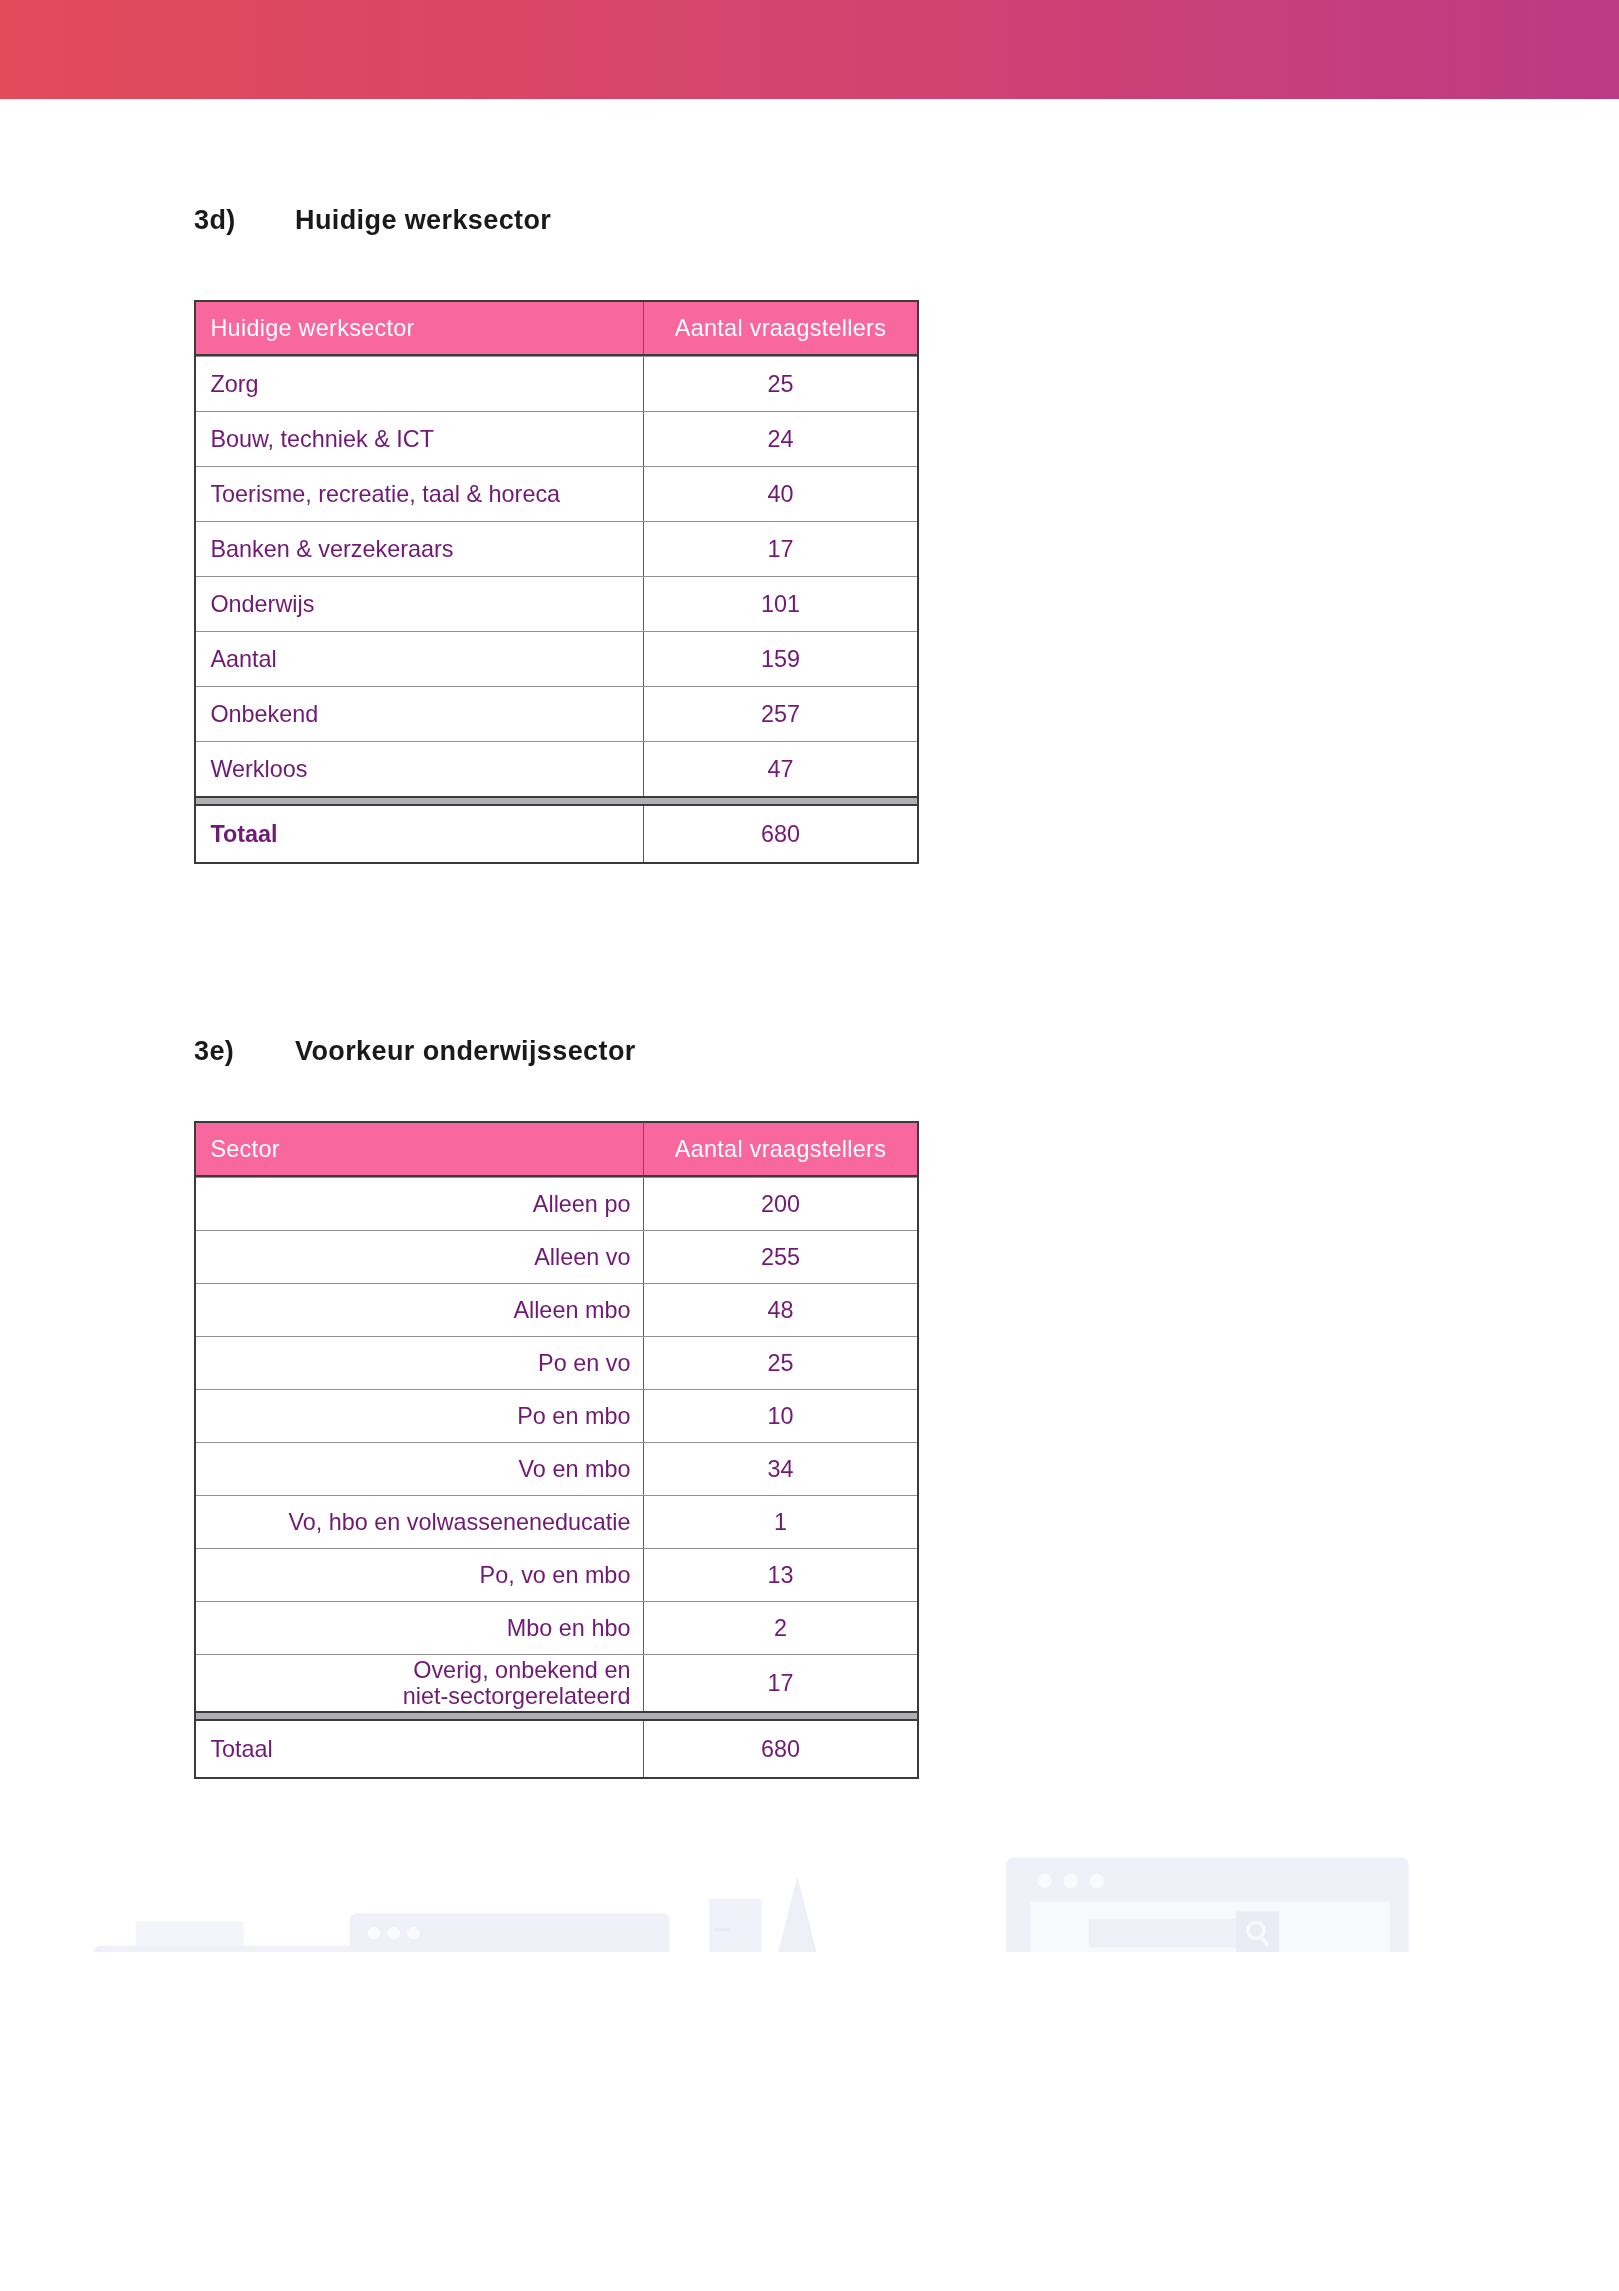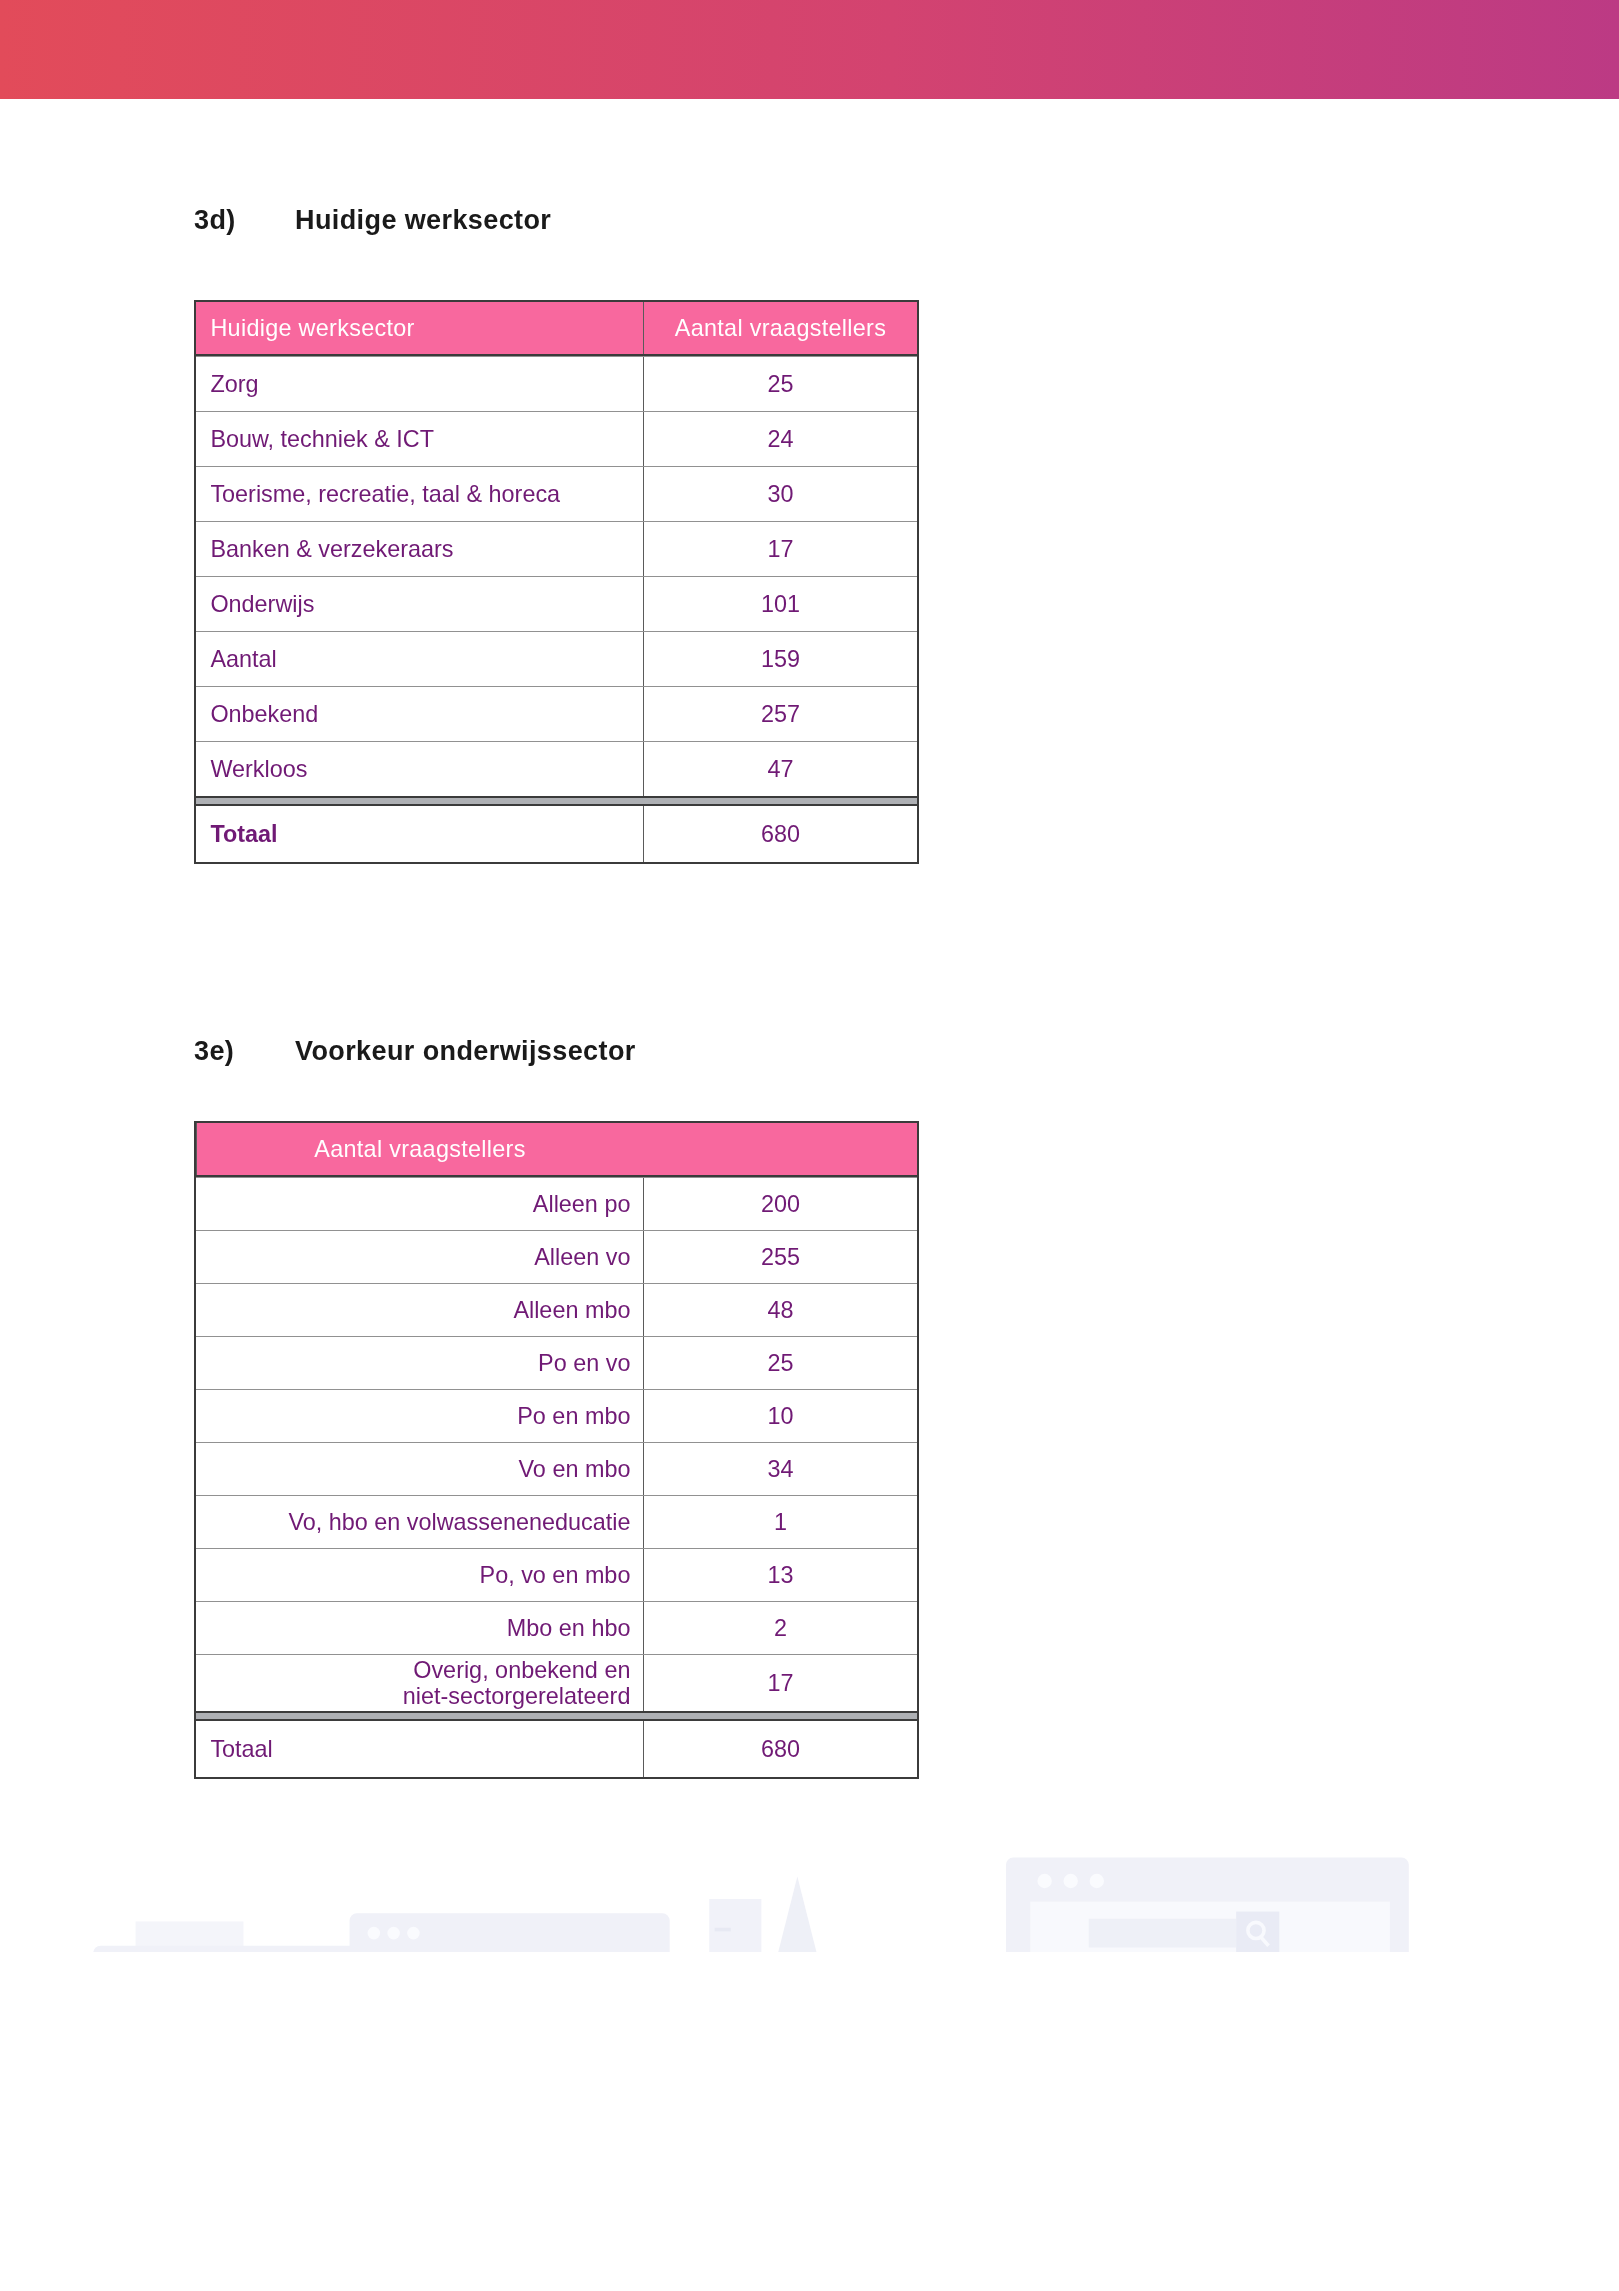--- a/index.html
+++ b/index.html
@@ -59,21 +59,21 @@
     <div class="tr row">
       <div class="td lbl">Zorg</div>
       <div class="td num">25</div>
     </div>
     <div class="tr row">
       <div class="td lbl">Bouw, techniek &amp; ICT</div>
       <div class="td num">24</div>
     </div>
     <div class="tr row">
       <div class="td lbl">Toerisme, recreatie, taal &amp; horeca</div>
-      <div class="td num">30</div>
+      <div class="td num">40</div>
     </div>
     <div class="tr row">
       <div class="td lbl">Banken &amp; verzekeraars</div>
       <div class="td num">17</div>
     </div>
     <div class="tr row">
       <div class="td lbl">Onderwijs</div>
       <div class="td num">101</div>
     </div>
     <div class="tr row">
@@ -95,20 +95,21 @@
     </div>
   </div>
 
   <div class="heading" id="heading-2">
     <span class="num">3e)</span>
     <span class="ttl">Voorkeur onderwijssector</span>
   </div>
 
   <div class="tbl" id="table-2">
     <div class="tr hdr">
+      <div class="td lbl">Sector</div>
       <div class="td num">Aantal vraagstellers</div>
     </div>
     <div class="tr row">
       <div class="td lbl">Alleen po</div>
       <div class="td num">200</div>
     </div>
     <div class="tr row">
       <div class="td lbl">Alleen vo</div>
       <div class="td num">255</div>
     </div>

